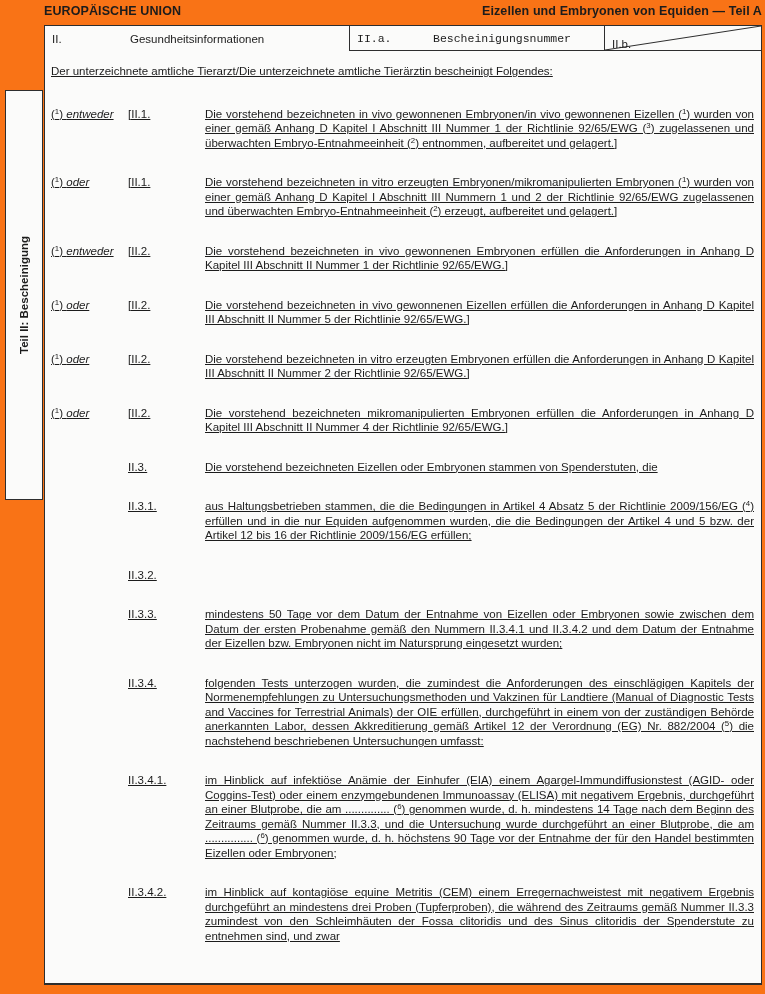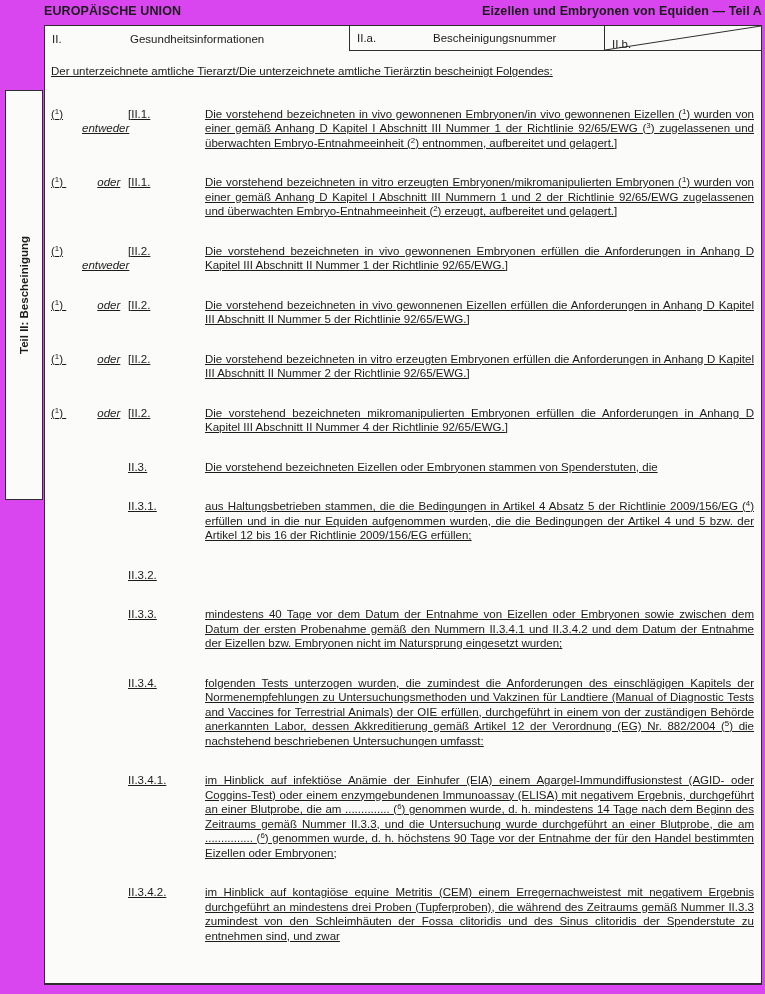--- a/index.html
+++ b/index.html
@@ -6,21 +6,21 @@
     margin: 0;
     padding: 0;
     background: #fbfbfa;
     font-family: "Liberation Sans", "DejaVu Sans", sans-serif;
     color: #1c1c1c;
   }
   .page {
     position: relative;
     width: 765px;
     height: 994px;
-    background: #d946ef;
+    background: #f97316;
     overflow: hidden;
   }
   
   .top-header {
     position: absolute;
     left: 44px;
     top: 4px;
     width: 718px;
     display: flex;
     justify-content: space-between;
@@ -73,20 +73,21 @@
     gap: 14px;
   }
   .head-row .c1 {
     width: 305px;
     border-right: 1.4px solid #2e2e2e;
   }
   .head-row .c2 {
     width: 255px;
     border-right: 1.4px solid #2e2e2e;
     border-bottom: 1.4px solid #2e2e2e;
+    font-family: Liberation Mono, monospace;
   }
   .head-row .c3 {
     flex: 1;
     border-bottom: 1.4px solid #2e2e2e;
     position: relative;
     align-items: flex-end;
     padding-top: 4px;
   }
   .head-row .code { display: inline-block; width: 64px; }
   .head-row .c2 .code { width: 62px; }
@@ -97,21 +98,21 @@
     font-size: 11.5px;
     line-height: 14.5px;
     text-decoration: underline;
   }
   .intro { margin: 0 0 28px 0; }
   .clause {
     display: grid;
     grid-template-columns: 77px 77px 1fr;
     margin-bottom: 25px;
   }
-  .clause .kw { font-style: italic; margin-left: 31px; }
+  .clause .kw { font-style: italic; }
   .clause .txt { text-align: justify; }
   sup {
     font-size: 0.68em;
     line-height: 0;
     vertical-align: 0.45em;
   }
 </style>
 </head>
 <body>
 
@@ -192,21 +193,21 @@
   </div>
 
   <div class="clause">
     <div class="lbl"><span class="pfx"></span> <span class="kw"></span></div>
     <div class="num">II.3.2.</div>
   </div>
 
   <div class="clause">
     <div class="lbl"><span class="pfx"></span> <span class="kw"></span></div>
     <div class="num">II.3.3.</div>
-    <div class="txt">mindestens 40 Tage vor dem Datum der Entnahme von Eizellen oder Embryonen sowie zwischen dem Datum der ersten Probenahme gemäß den Nummern II.3.4.1 und II.3.4.2 und dem Datum der Entnahme der Eizellen bzw. Embryonen nicht im Natursprung eingesetzt wurden;</div>
+    <div class="txt">mindestens 50 Tage vor dem Datum der Entnahme von Eizellen oder Embryonen sowie zwischen dem Datum der ersten Probenahme gemäß den Nummern II.3.4.1 und II.3.4.2 und dem Datum der Entnahme der Eizellen bzw. Embryonen nicht im Natursprung eingesetzt wurden;</div>
   </div>
 
   <div class="clause">
     <div class="lbl"><span class="pfx"></span> <span class="kw"></span></div>
     <div class="num">II.3.4.</div>
     <div class="txt">folgenden Tests unterzogen wurden, die zumindest die Anforderungen des einschlägigen Kapitels der Normenempfehlungen zu Untersuchungsmethoden und Vakzinen für Landtiere (Manual of Diagnostic Tests and Vaccines for Terrestrial Animals) der OIE erfüllen, durchgeführt in einem von der zuständigen Behörde anerkannten Labor, dessen Akkreditierung gemäß Artikel 12 der Verordnung (EG) Nr. 882/2004 (<sup>5</sup>) die nachstehend beschriebenen Untersuchungen umfasst:</div>
   </div>
 
   <div class="clause">
     <div class="lbl"><span class="pfx"></span> <span class="kw"></span></div>

